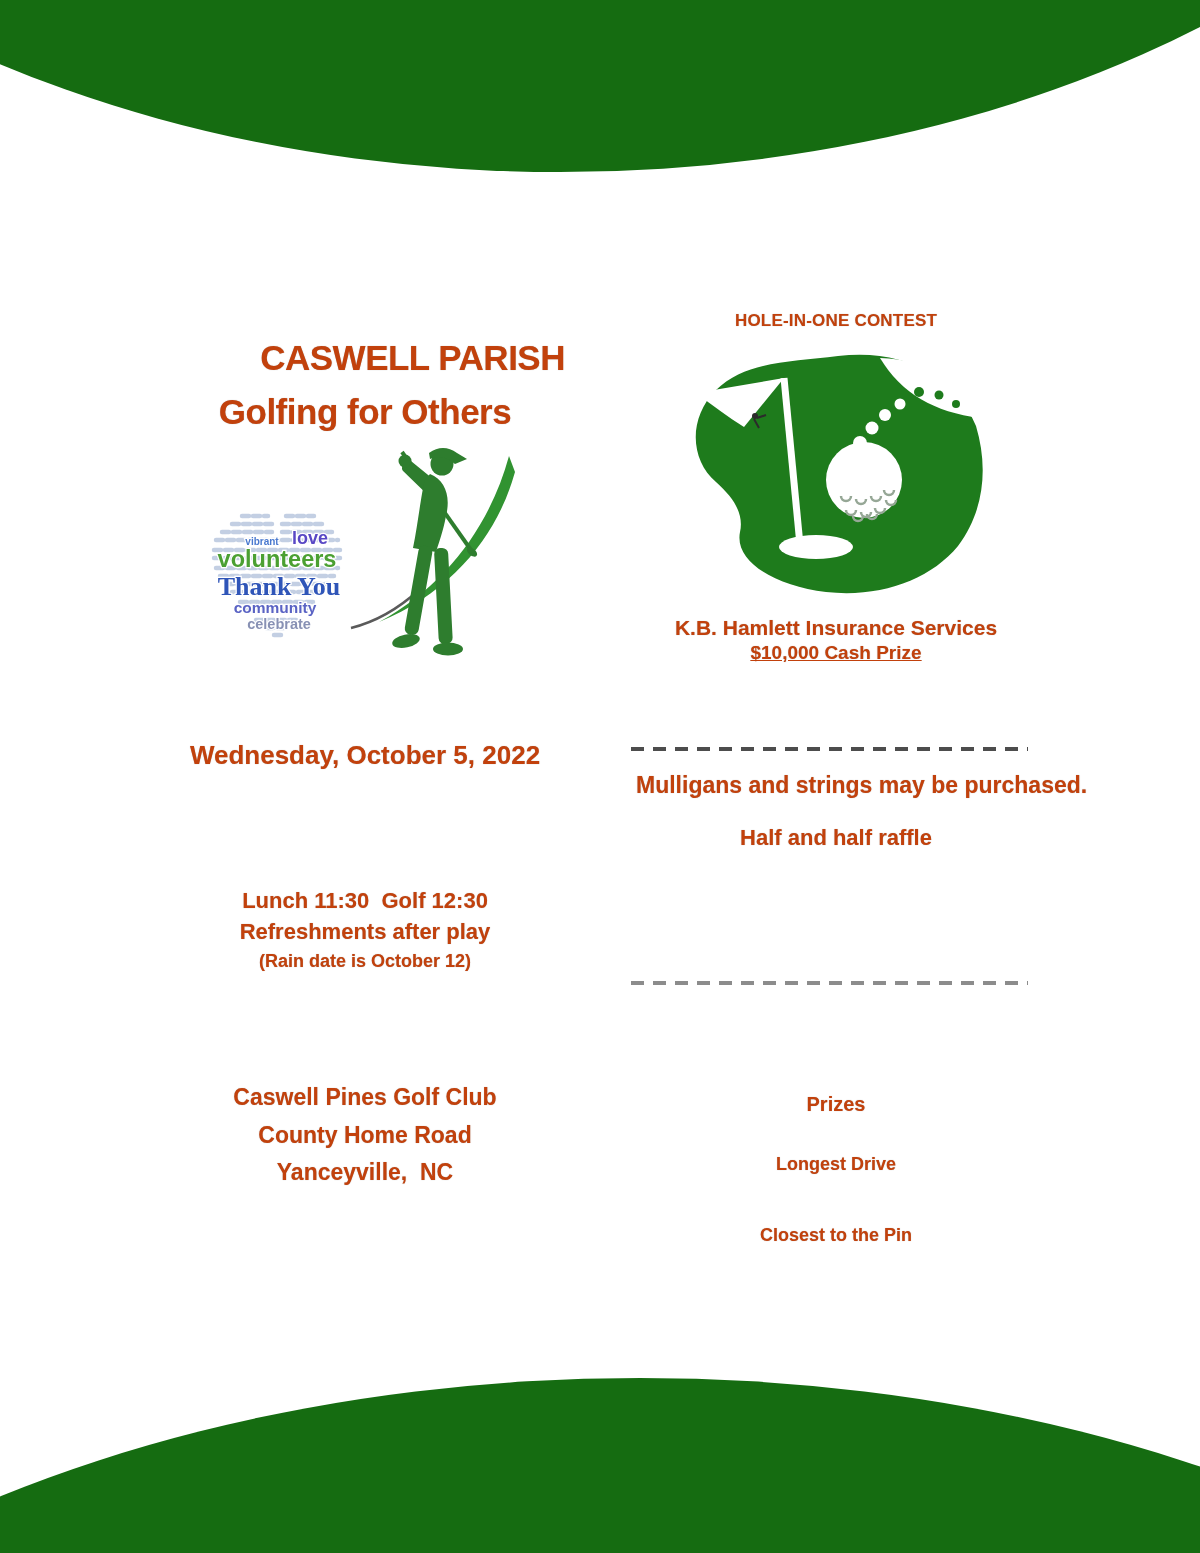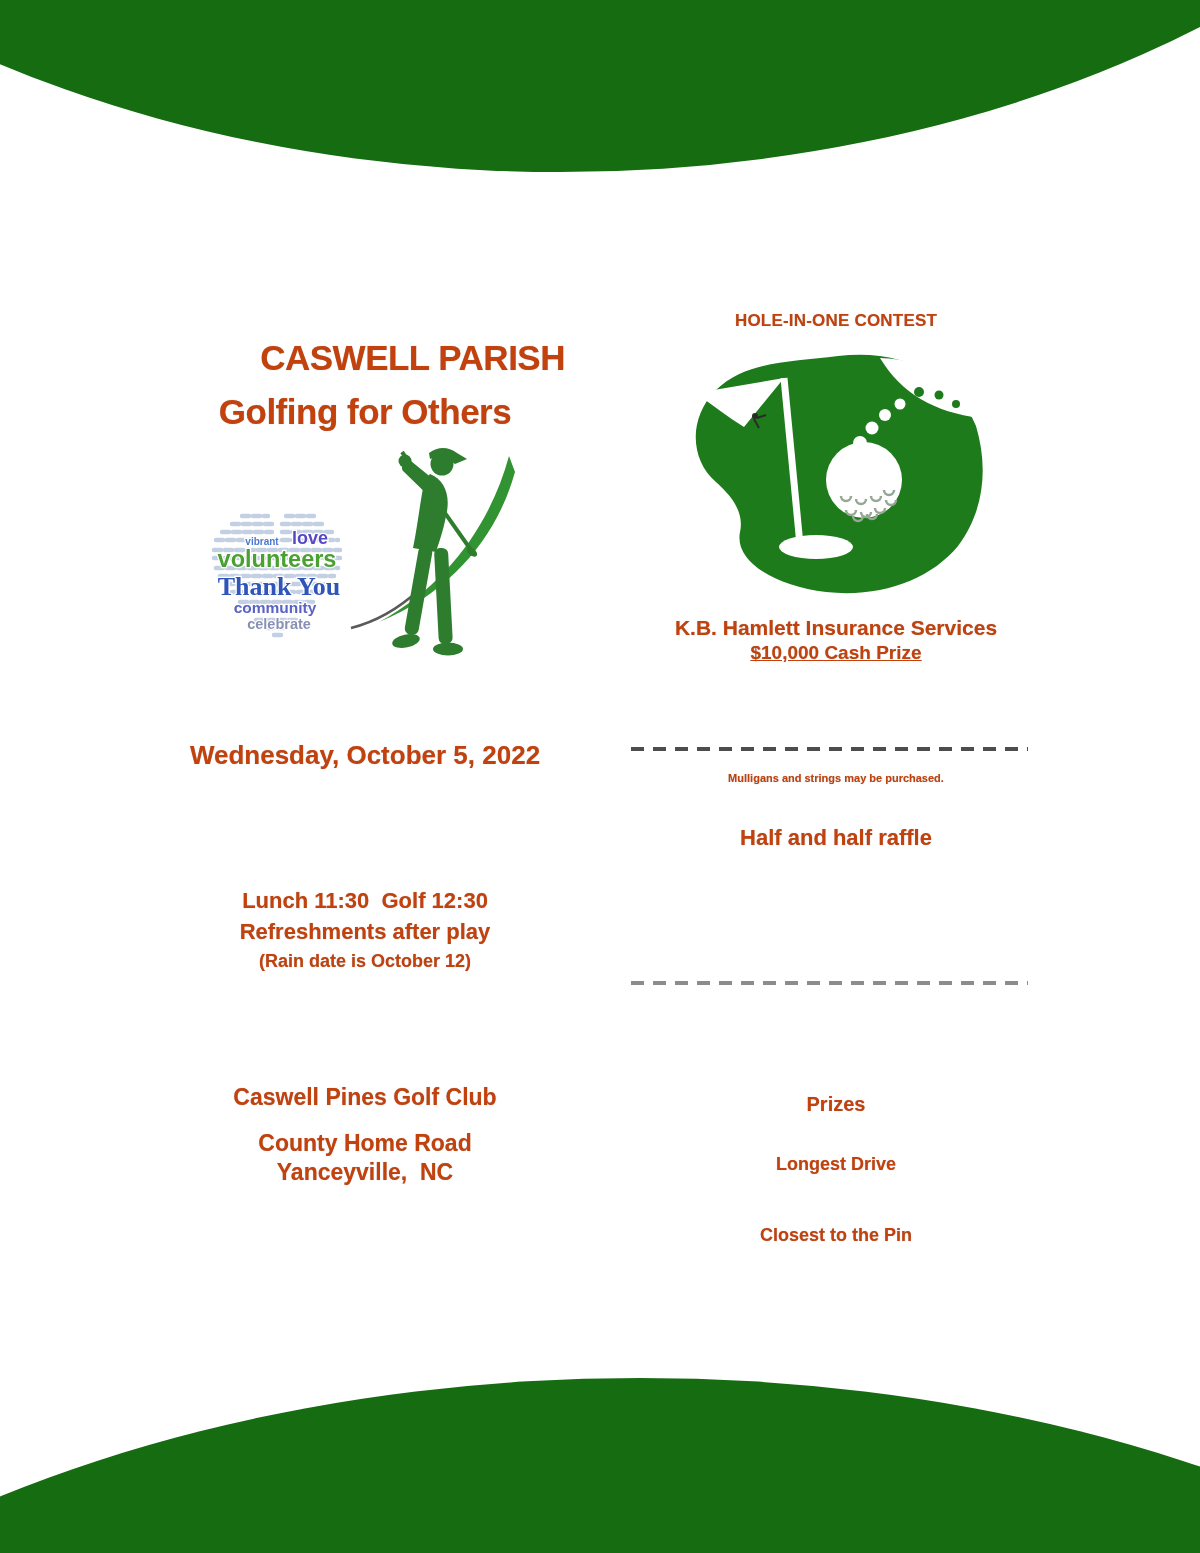--- a/index.html
+++ b/index.html
@@ -21,28 +21,28 @@
   }
 
   
   .title1  { top:338px;  font-size:35px; letter-spacing:-0.5px;text-align:right; }
   .title2  { top:392px;  font-size:35px; letter-spacing:-0.5px; }
   .date    { top:740px;  font-size:26px; }
   .sched1  { top:888px;  font-size:22px; }
   .sched2  { top:919px;  font-size:22px; }
   .sched3  { top:951px;  font-size:18px; }
   .venue1  { top:1084px; font-size:23px; }
-  .venue2  { top:1122px; font-size:23px;margin-top:8px; }
+  .venue2  { top:1122px; font-size:23px; }
   .venue3  { top:1159px; font-size:23px; }
 
   
   .contest { top:311px;  font-size:17px; letter-spacing:0.2px; }
   .sponsor { top:600px;  font-size:21px;margin-top:16px; }
   .cash    { top:642px;  font-size:19px;text-decoration:underline; }
-  .note1   { top:772px;  font-size:11px; }
+  .note1   { top:772px;  font-size:23px; }
   .note2   { top:825px;  font-size:22px; }
   .prizeh  { top:1093px; font-size:20px; }
   .prize1  { top:1154px; font-size:18px; }
   .prize2  { top:1197px; font-size:18px;margin-top:28px; }
 
   .dash {
     position:absolute; height:4px; width:397px; left:631px;
   }
   .dash.d1 { top:747px;
     background:repeating-linear-gradient(to right,#4d4d4d 0,#4d4d4d 13px,transparent 13px,transparent 22px); }

